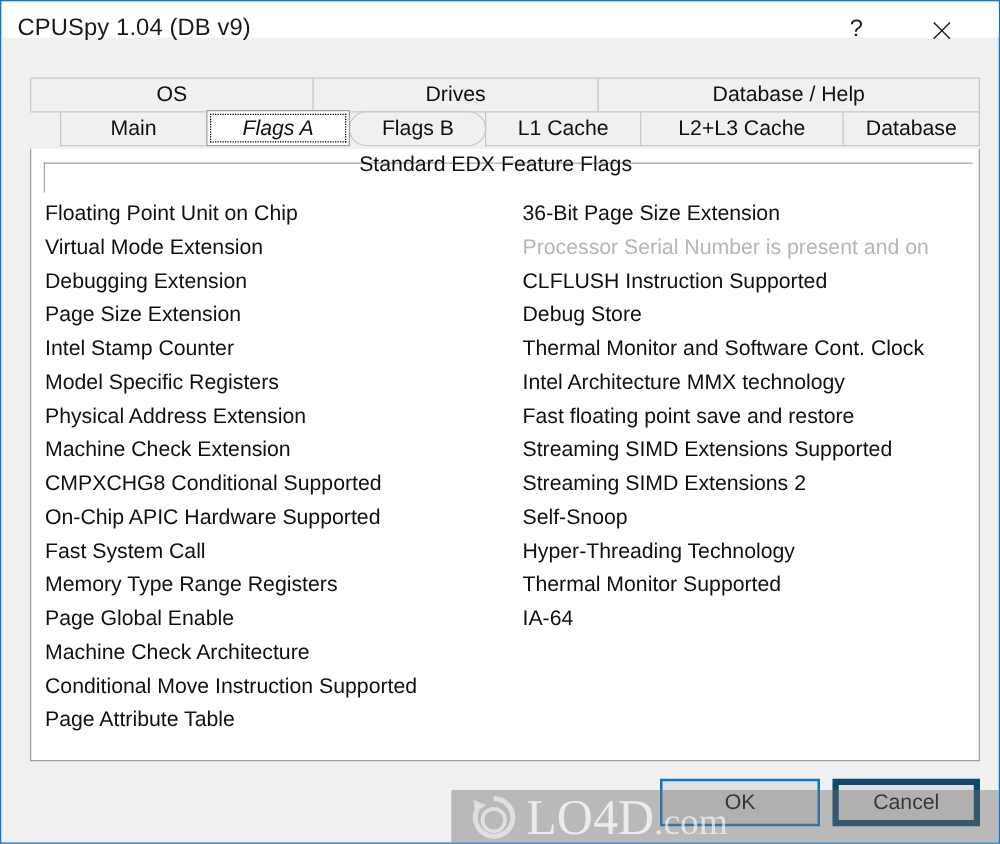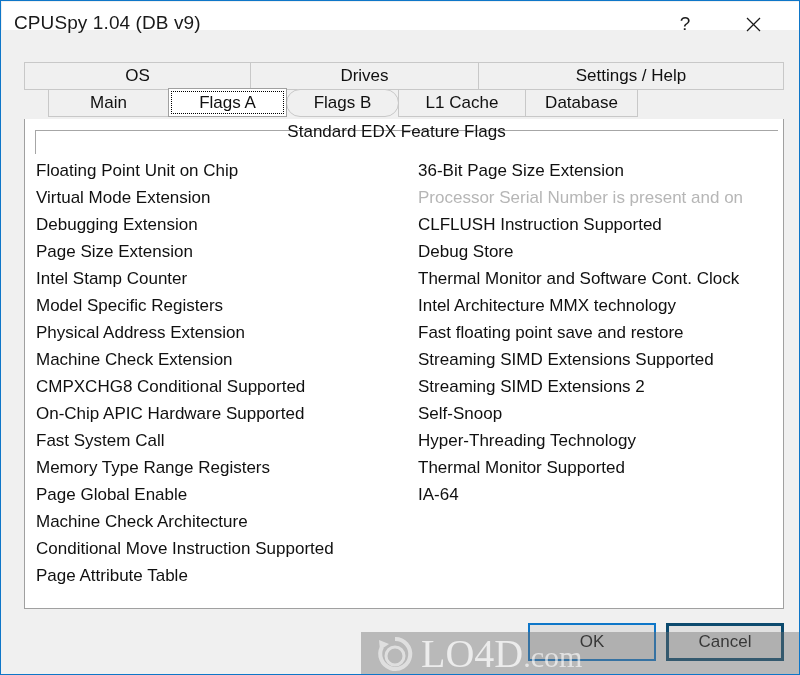--- a/index.html
+++ b/index.html
@@ -154,21 +154,21 @@
     overflow: hidden;
   }
   .flag.off { color: #b6b6b6; }
 
   
   .btn {
     position: absolute;
     box-sizing: border-box;
     height: 38px;
     background: #e1e1e1;
-    border: 3px solid #0c4a6e;
+    border: 5px solid #0c4a6e;
     display: flex;
     align-items: center;
     justify-content: center;
     font-size: 17px;
     color: #101010;
   }
   .btn.default {
     border: 2px solid #0e76c8;
     background: #e1e1e1;
   }
@@ -231,36 +231,39 @@
 
   <div class="tabstrip">
     <div class="tabrow row1">
         <div class="tab" style="width: 227px;">
           <span>OS</span>
         </div>
         <div class="tab" style="width: 229px;">
           <span>Drives</span>
         </div>
         <div class="tab" style="width: 306px;">
-          <span>Settings / Help</span>
+          <span>Database / Help</span>
         </div>
       </div>
     <div class="tabrow row2">
         <div class="tab" style="width: 121px;">
           <span>Main</span>
         </div>
-        <div class="tab selected" style="width: 119px;">
+        <div class="tab selected" style="width: 119px; font-style: italic;">
           <span>Flags A</span>
           <span class="focusring"></span>
         </div>
         <div class="tab" style="width: 113px; border-radius: 14px;">
           <span>Flags B</span>
         </div>
         <div class="tab" style="width: 128px;">
           <span>L1 Cache</span>
+        </div>
+        <div class="tab" style="width: 168px;">
+          <span>L2+L3 Cache</span>
         </div>
         <div class="tab" style="width: 113px;">
           <span>Database</span>
         </div>
       </div>
   </div>
 
   <div class="panel">
 
     <div class="groupbox"></div>

